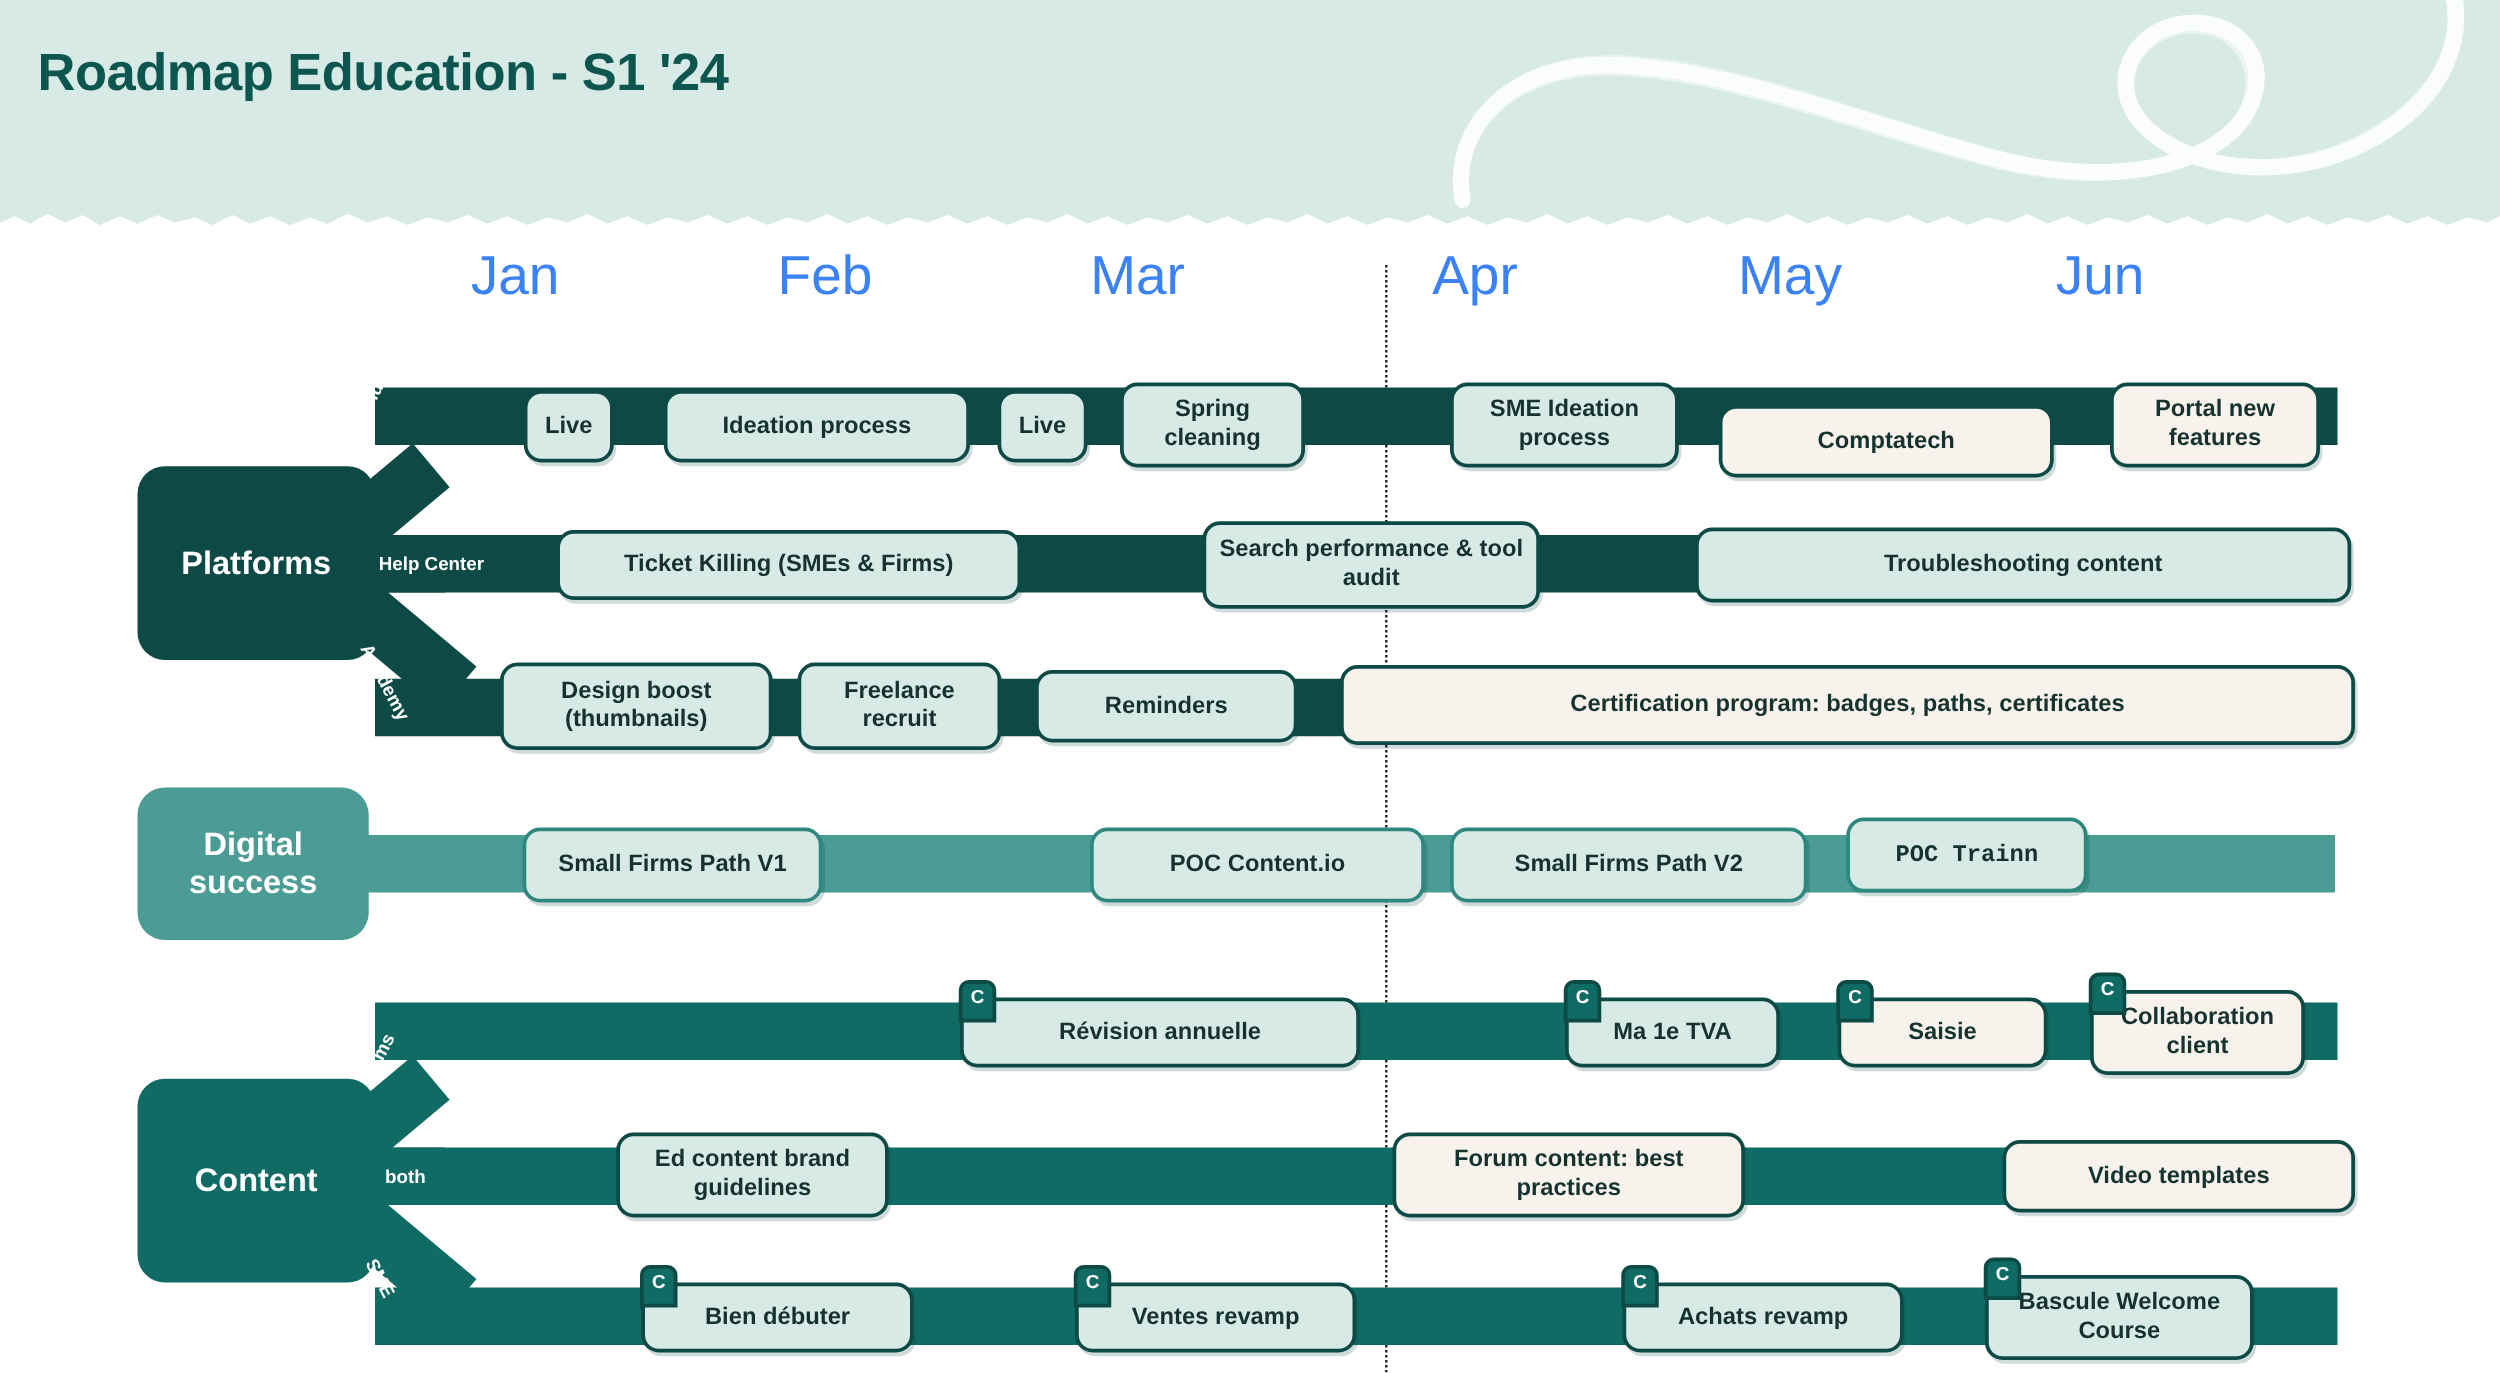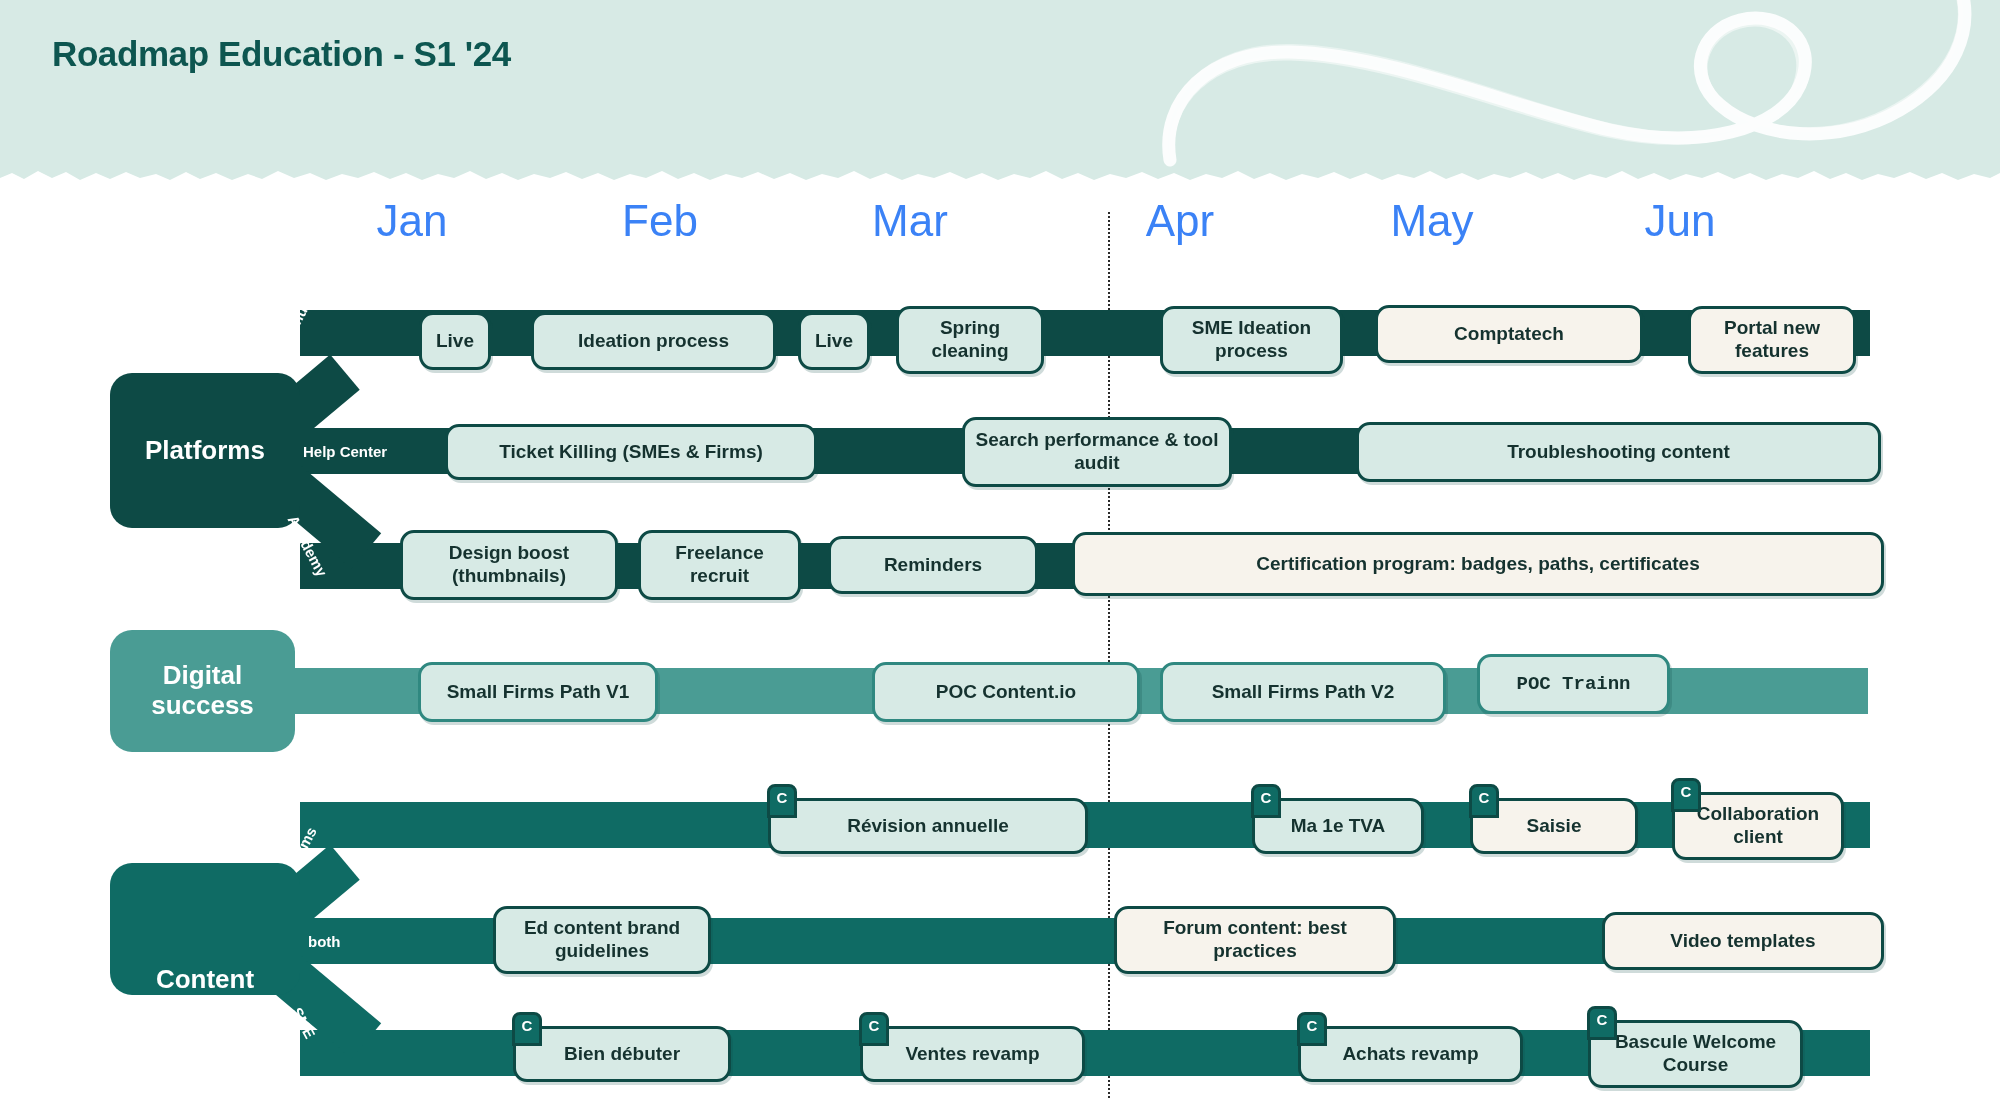--- a/index.html
+++ b/index.html
@@ -23,22 +23,22 @@
   }
   #header-swirl {
     position: absolute;
     right: 0; top: -20px;
     width: 860px; height: 210px;
     opacity: 0.95;
     pointer-events: none;
   }
   #header-title {
     position: absolute;
-    left: 52px; top: 34px;
-    font-size: 35px;
+    left: 30px; top: 34px;
+    font-size: 42px;
     font-weight: bold;
     color: #0d5650;
     letter-spacing: -0.4px;
   }
   
   #header-tear {
     position: absolute;
     left: 0; bottom: -2px;
     width: 2000px; height: 26px;
   }
@@ -232,21 +232,21 @@
 </div>
 <div class="card mint" style="left:798px; top:312px; width:72px; height:58px;">
   <span class="label">Live</span>
 </div>
 <div class="card mint" style="left:896px; top:306px; width:148px; height:68px;">
   <span class="label">Spring cleaning</span>
 </div>
 <div class="card mint" style="left:1160px; top:306px; width:183px; height:68px;">
   <span class="label">SME Ideation process</span>
 </div>
-<div class="card cream" style="left:1375px; top:305px; width:268px; height:58px;align-items:center;">
+<div class="card cream" style="left:1375px; top:324px; width:268px; height:58px;align-items:center;">
   <span class="label">Comptatech</span>
 </div>
 <div class="card cream" style="left:1688px; top:306px; width:168px; height:68px;">
   <span class="label">Portal new features</span>
 </div>
 
 <div class="track dark" style="left:300px; top:428px; width:1570px;"></div>
 
 <div class="card mint" style="left:445px; top:424px; width:372px; height:56px;">
   <span class="label">Ticket Killing (SMEs &amp; Firms)</span>
@@ -285,21 +285,21 @@
 <div class="card mint mid-border" style="left:872px; top:662px; width:268px; height:60px;">
   <span class="label">POC Content.io</span>
 </div>
 <div class="card mint mid-border" style="left:1160px; top:662px; width:286px; height:60px;">
   <span class="label">Small Firms Path V2</span>
 </div>
 <div class="card mint mid-border" style="left:1477px; top:654px; width:193px; height:60px;font-family:Liberation Mono, monospace;">
   <span class="label">POC Trainn</span>
 </div>
 
-<div class="group-box teal" style="left:110px; top:863px; width:190px; height:132px;align-items:flex-end;">
+<div class="group-box teal" style="left:110px; top:863px; width:190px; height:163px;">
   <span>Content</span>
 </div>
 
 <div class="branch teal" style="left:276px; top:897px; width:90px; transform:rotate(-40deg);"></div>
 <div class="branch teal" style="left:276px; top:918px; width:80px;"></div>
 <div class="branch teal" style="left:276px; top:942px; width:118px; transform:rotate(40deg);"></div>
 
 <div class="branch-label" style="left:295px; top:852px; transform:rotate(-62deg); transform-origin:left center;">firms</div>
 <div class="branch-label plain" style="left:308px; top:933px;">both</div>
 <div class="branch-label" style="left:296px; top:1000px; transform:rotate(62deg); transform-origin:left center;">SME</div>

